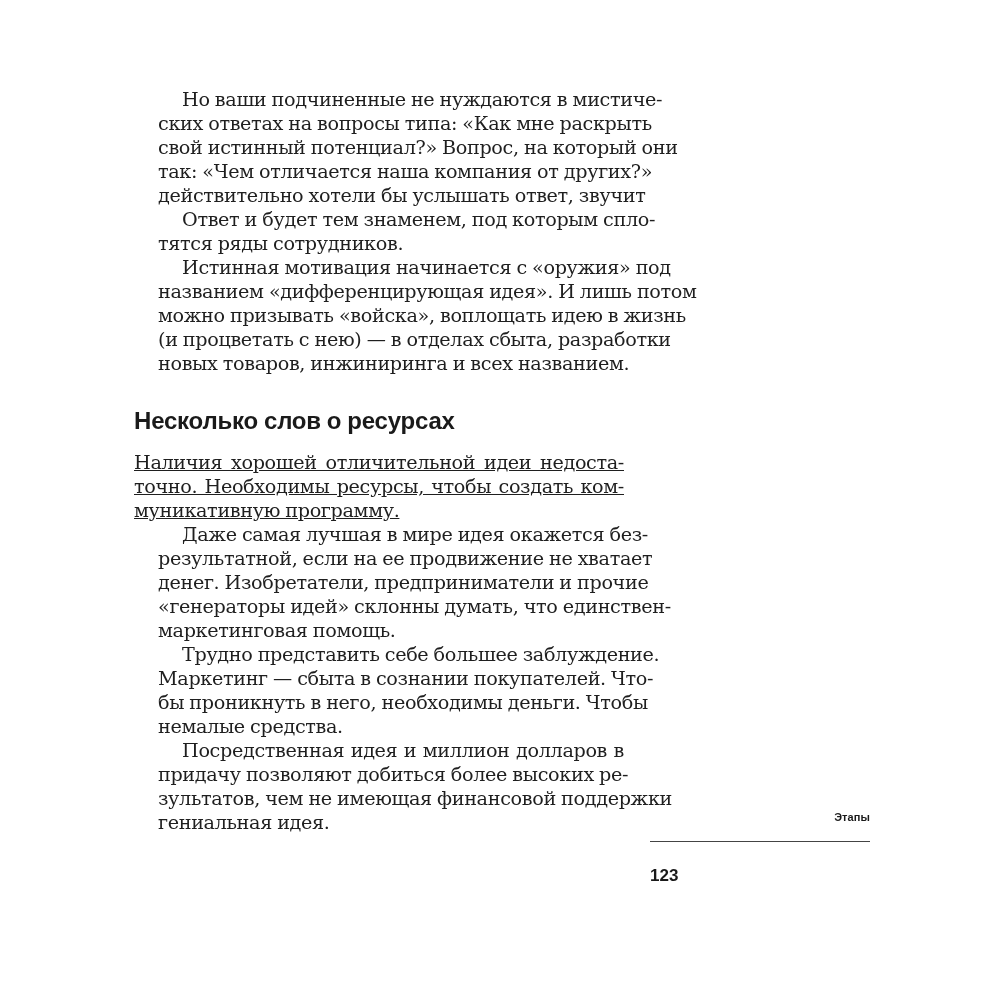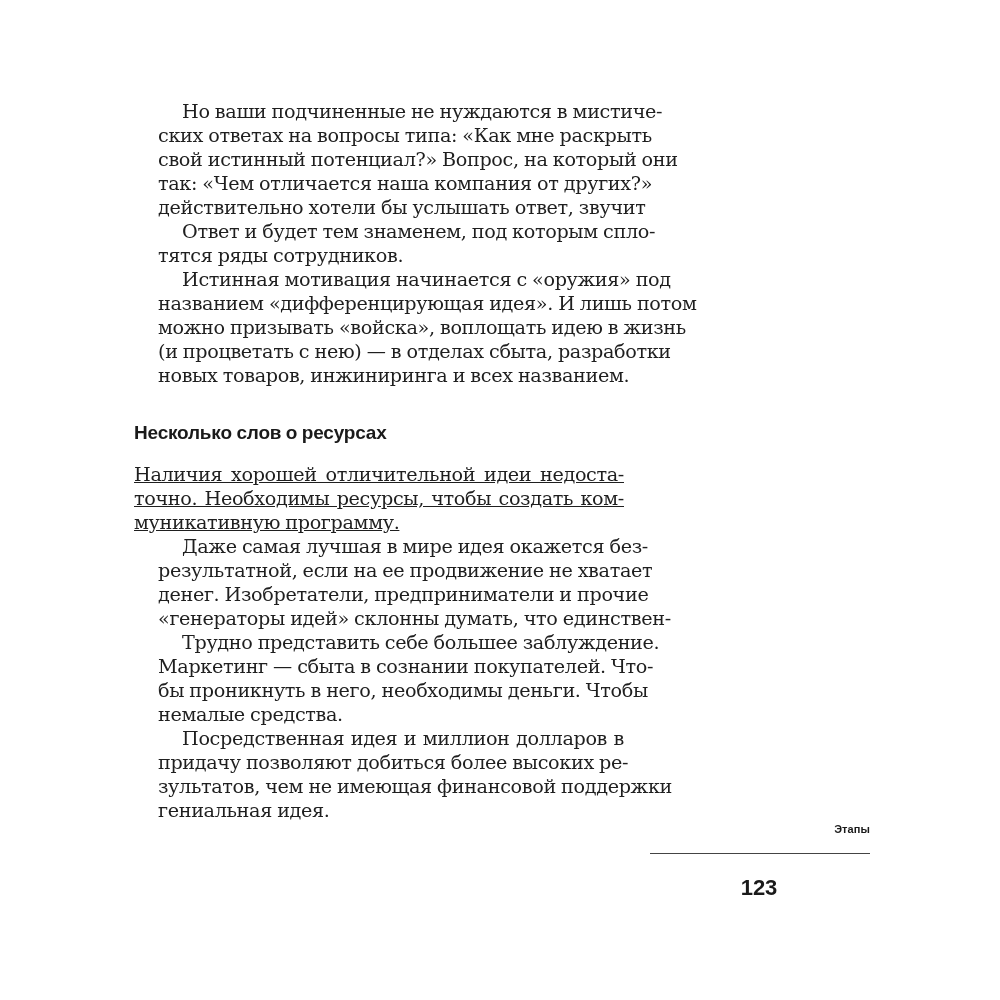--- a/index.html
+++ b/index.html
@@ -9,21 +9,21 @@
     }
     body {
       width: 1000px;
       height: 1000px;
       position: relative;
       overflow: hidden;
       color: #1e1e1e;
     }
     .page {
       position: absolute;
-      left: 0; top: 12px;
+      left: 0; top: 0;
       width: 1000px; height: 804px;
       background: #ffffff;
     }
     .main-column {
       position: absolute;
       left: 134px;
       top: 88px;
       width: 490px;
       font-family: "DejaVu Serif", "Liberation Serif", serif;
       font-size: 19.2px;
@@ -52,21 +52,21 @@
     .line.last {
       text-align-last: left;
     }
     .line.indent {
       padding-left: 24px;
     }
     .section-heading {
       margin: 33px 0 18px 0;
       font-family: "Liberation Sans", "DejaVu Sans", sans-serif;
       font-weight: bold;
-      font-size: 19px;
+      font-size: 24px;
       line-height: 24px;
       letter-spacing: -0.2px;
       color: #1a1a1a;
     }
     .side-column {
       position: absolute;
       left: 650px;
       top: 807px;
       width: 220px;
       font-family: "Liberation Sans", "DejaVu Sans", sans-serif;
@@ -80,23 +80,23 @@
       letter-spacing: 0.1px;
     }
     .rule {
       margin-top: 14px;
       height: 0;
       border-top: 1.5px solid #444444;
       width: 220px;
     }
     .page-number {
       margin-top: 24px;
-      text-align: center;
+      text-align: left;
       font-weight: bold;
-      font-size: 22px;
+      font-size: 17px;
       line-height: 20px;
       padding-right: 2px;
     }
   </style>
 </head>
 <body>
 
 <div class="page">
 
   <div class="main-column">
@@ -128,20 +128,21 @@
       <span class="line">Наличия хорошей отличительной идеи недоста-</span>
       <span class="line">точно. Необходимы ресурсы, чтобы создать ком-</span>
       <span class="line last">муникативную программу.</span>
     </div>
 
     <div class="para">
       <span class="line indent">Даже самая лучшая в мире идея окажется без-</span>
       <span class="line">результатной, если на ее продвижение не хватает</span>
       <span class="line">денег. Изобретатели, предприниматели и прочие</span>
       <span class="line">«генераторы идей» склонны думать, что единствен-</span>
+      <span class="line last">маркетинговая помощь.</span>
     </div>
 
     <div class="para">
       <span class="line indent">Трудно представить себе большее заблуждение.</span>
       <span class="line">Маркетинг — сбыта в сознании покупателей. Что-</span>
       <span class="line">бы проникнуть в него, необходимы деньги. Чтобы</span>
       <span class="line last">немалые средства.</span>
     </div>
 
     <div class="para">

